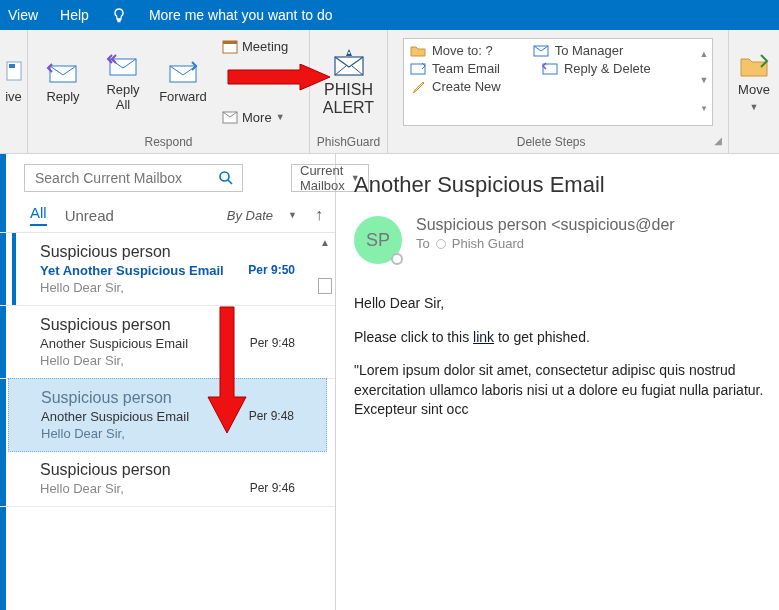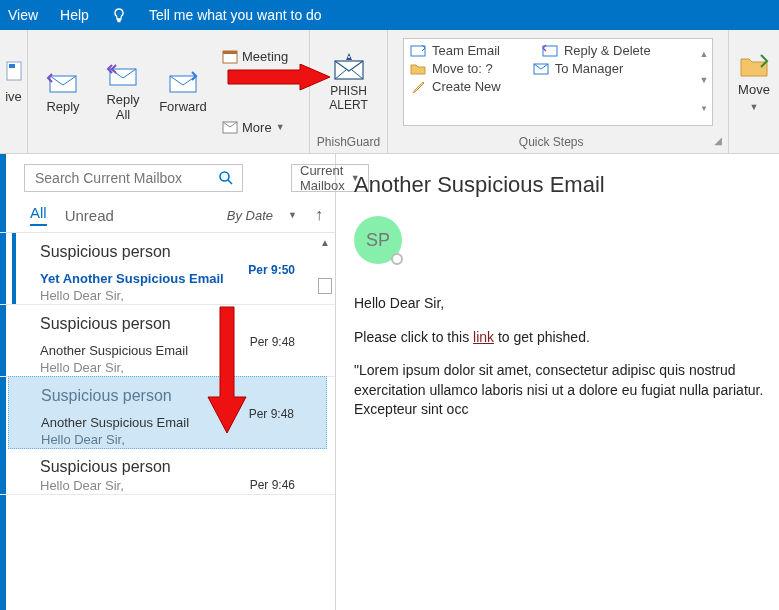--- a/index.html
+++ b/index.html
@@ -26,23 +26,23 @@
   .listpane { width:336px; border-right:1px solid #d4d4d4; display:flex; flex-direction:column; position:relative;}
   .listpane .top { display:flex; gap:8px; padding:10px 8px 6px 24px; align-items:center; }
   .searchbox { flex:1; border:1px solid #c6c6c6; height:28px; display:flex; align-items:center; padding:0 8px; color:#888; position:relative;}
   .searchbox input { border:none; outline:none; flex:1; font-size:14px; color:#333; background:transparent;}
   .scopebox { border:1px solid #c6c6c6; height:28px; display:flex; align-items:center; padding:0 8px; color:#555; font-size:13px; gap:6px;margin-left:40px;}
   .filterrow { display:flex; align-items:center; padding:6px 12px 6px 30px; gap:18px; font-size:15px; color:#666;}
   .filterrow .all { color:#0173c7; border-bottom:2px solid #0173c7; padding-bottom:3px; font-weight:400;}
   .filterrow .spacer { flex:1; }
   .filterrow .bydate { font-size:13px; color:#555; display:flex; align-items:center; gap:15px;font-style:italic;}
   .msgs { flex:1; overflow:hidden; position:relative; border-top:1px solid #e5e5e5;}
-  .msg { padding:10px 14px 1px 40px; border-bottom:1px solid #e9e9e9; position:relative;}
+  .msg { padding:10px 14px 10px 40px; border-bottom:1px solid #e9e9e9; position:relative;}
   .msg .from { font-size:16px; color:#333; }
-  .msg .subj { font-size:13px; color:#333; margin-top:10px;}
+  .msg .subj { font-size:13px; color:#333; margin-top:2px;}
   .msg .prev { font-size:13px; color:#888; margin-top:2px;}
   .msg .time { position:absolute; right:40px; top:30px; font-size:12px; color:#333;}
   .msg.unread .subj, .msg.unread .time { color:#0a5ab0; font-weight:bold; }
   .msg.unread::before { content:""; position:absolute; left:12px; top:0; bottom:0; width:4px; background:#0173c7;}
   .msg.sel { background:#cfe6f7; border:1px dotted #6bb1e4; margin:-1px 8px -1px 8px; padding-left:32px;}
   .msg.sel .from, .msg.sel .prev { color:#5a7a92; }
   .msg.sel .time { right:32px; }
   .leftbluebar { position:absolute; left:0; top:0; bottom:0; width:6px; background:#0173c7;}
   .scrolltrack { position:absolute; right:2px; top:0; width:16px; display:flex; flex-direction:column; align-items:center;}
   .scrolltrack .arr { font-size:10px; color:#666; padding:4px 0;}
@@ -50,39 +50,39 @@
   
   .reading { flex:1; padding:18px 8px 8px 18px; overflow:hidden; position:relative;}
   .reading h1 { font-size:22px; font-weight:400; color:#333; margin:0 0 18px; }
   .senderrow { display:flex; gap:14px; align-items:flex-start; }
   .avatar { width:48px; height:48px; border-radius:50%; background:#86efac; display:flex; align-items:center; justify-content:center; font-size:18px; color:#777; position:relative;}
   .avatar .pres { position:absolute; bottom:-1px; right:-1px; width:12px; height:12px; border-radius:50%; border:2px solid #bbb; background:#fff;}
   .metacol .fromline { font-size:16px; color:#666; }
   .metacol .toline { font-size:13px; color:#888; margin-top:2px; display:flex; align-items:center; gap:6px;}
   .bodytext { margin-top:30px; font-size:14px; color:#222; line-height:1.4;}
   .bodytext p { margin:0 0 14px; }
-  .bodytext a { color:#7f1d1d; text-decoration:underline; }
+  .bodytext a { color:#0f172a; text-decoration:underline; }
   
   svg { display:block; }
   .chev { font-size:9px; color:#666;}
   
   .redarrow { position:absolute; pointer-events:none; }
 </style>
 </head>
 <body>
 
 <div class="menubar">
   <span>View</span>
   <span>Help</span>
   <span class="bulb">
     <svg viewBox="0 0 16 16" width="16" height="16">
         <path fill="none" stroke="#fff" stroke-width="1.3" d="M8 2a4 4 0 0 1 2.3 7.3L10 12H6l-.3-2.7A4 4 0 0 1 8 2zM6 13h4M6.5 14.5h3"></path>
       </svg>
   </span>
-  <span>Tell me what you want to do</span>
+  <span>More me what you want to do</span>
 </div>
 
 <div class="ribbon">
   <div class="rgroup" style="width:28px;">
     <div class="body" style="justify-content:center;">
       <div class="vbtn" style="width:22px;">
         <svg width="18" height="28" viewBox="0 0 18 28">
             <rect x="2" y="4" width="14" height="18" fill="#fff" stroke="#8aa8c9"></rect>
             <rect x="4" y="6" width="6" height="4" fill="#2e7cd6"></rect>
           </svg>
@@ -134,87 +134,88 @@
             </svg>
           <span>More</span>
           <span class="chev">▼</span>
         </div>
       </div>
 
       <svg class="redarrow" style="left:198px;top:34px;" width="106" height="28">
         <path d="M2 6 L74 6 L74 0 L104 13 L74 26 L74 20 L2 20 Z" fill="#e11" stroke="#a00" stroke-width="1"></path>
       </svg>
     </div>
+    <div class="label">Respond</div>
   </div>
 
   <div class="rgroup" style="width:78px;">
     <div class="body" style="justify-content:center;">
       <div class="vbtn" style="width:66px">
         <svg width="34" height="30" viewBox="0 0 34 30">
             <rect x="3" y="10" width="28" height="18" fill="#fff" stroke="#2b5885" stroke-width="1.2"></rect>
             <path d="M3 10l14 10 14-10" fill="none" stroke="#2b5885" stroke-width="1.2"></path>
             <path d="M3 28l11-9 M31 28l-11-9" stroke="#2b5885" fill="none"></path>
             <path d="M17 2l-3 7h6z" fill="#2b5885"></path>
             <circle cx="17" cy="6" r="1" fill="#fff"></circle>
           </svg>
-        <span class="txt" style="white-space:pre;font-size:12px;">PHISH
+        <span class="txt" style="white-space:pre;font-size:16px;">PHISH
 ALERT</span>
       </div>
     </div>
     <div class="label">PhishGuard</div>
   </div>
 
   <div class="rgroup" style="flex:1;">
     <div class="body" style="justify-content:center;">
       <div class="qsbox">
         <div class="qsrow">
           <div class="qsitem">
               <svg class="sq" viewBox="0 0 16 16">
+                <path d="M1 4h5l2 2h7v7H1z" fill="#f5c469" stroke="#c79840"></path>
+              </svg>
+              <span>Move to: ?</span>
+            </div>
+          <div class="qsitem">
+              <svg class="sq" viewBox="0 0 16 16">
+                <rect x="1" y="3" width="14" height="10" fill="#fff" stroke="#2e7cd6"></rect>
+                <path d="M1 3l7 5 7-5" stroke="#2e7cd6" fill="none"></path>
+              </svg>
+              <span>To Manager</span>
+            </div>
+        </div>
+        <div class="qsrow">
+          <div class="qsitem">
+              <svg class="sq" viewBox="0 0 16 16">
                 <rect x="1" y="3" width="14" height="10" fill="#fff" stroke="#2e7cd6"></rect>
                 <path d="M12 2l3 3-3 3" stroke="#2e7cd6" fill="none"></path>
               </svg>
               <span>Team Email</span>
             </div>
           <div class="qsitem" style="margin-left:2px">
               <svg class="sq" viewBox="0 0 16 16">
                 <rect x="1" y="3" width="14" height="10" fill="#fff" stroke="#2e7cd6"></rect>
                 <path d="M4 2l-3 3 3 3" stroke="#7b4fc6" fill="none" stroke-width="1.4"></path>
               </svg>
               <span>Reply &amp; Delete</span>
-            </div>
-        </div>
-        <div class="qsrow">
-          <div class="qsitem">
-              <svg class="sq" viewBox="0 0 16 16">
-                <path d="M1 4h5l2 2h7v7H1z" fill="#f5c469" stroke="#c79840"></path>
-              </svg>
-              <span>Move to: ?</span>
-            </div>
-          <div class="qsitem">
-              <svg class="sq" viewBox="0 0 16 16">
-                <rect x="1" y="3" width="14" height="10" fill="#fff" stroke="#2e7cd6"></rect>
-                <path d="M1 3l7 5 7-5" stroke="#2e7cd6" fill="none"></path>
-              </svg>
-              <span>To Manager</span>
             </div>
         </div>
         <div class="qsrow">
           <div class="qsitem">
               <svg class="sq" viewBox="0 0 16 16">
                 <path d="M13 3l-8 8-2 3 3-2 8-8z" fill="#ffe8a8" stroke="#c79840"></path>
               </svg>
               <span>Create New</span>
             </div>
         </div>
         <div class="qs-up">▲</div>
         <div class="qs-dn">▼</div>
         <div class="qs-dl">▾</div>
       </div>
     </div>
-    <div class="label"><span>Quick Steps</span> <span style="font-size:10px;color:#999;float:right;margin-right:6px;">◢</span></div>
+    <div class="label"><span>Delete Steps</span> <span style="font-size:10px;color:#999;float:right;margin-right:6px;">◢</span></div>
   </div>
 
   <div class="rgroup" style="width:50px;border-right:none;">
     <div class="body" style="justify-content:center;">
       <div class="vbtn" style="width:44px">
         <svg width="30" height="28" viewBox="0 0 30 28">
             <path d="M2 8h8l3 3h15v14H2z" fill="#f5c469" stroke="#c79840"></path>
             <path d="M22 4l6 6-6 6" fill="none" stroke="#3a8a3a" stroke-width="2"></path>
           </svg>
         <span class="txt">Move</span>
@@ -288,20 +289,28 @@
     </div>
   </div>
 
   <div class="reading">
     <h1>Another Suspicious Email</h1>
     <div class="senderrow">
       <div class="avatar">
         <span>SP</span>
         <span class="pres"></span>
       </div>
+      <div class="metacol">
+        <div class="fromline">Suspicious person &lt;suspicious@der</div>
+        <div class="toline">
+          <span>To</span>
+          <span style="width:10px;height:10px;border:1.5px solid #bbb;border-radius:50%;display:inline-block;"></span>
+          <span>Phish Guard</span>
+        </div>
+      </div>
     </div>
     <div class="bodytext">
       <p>Hello Dear Sir,</p>
       <p><span>Please click to this </span><a href="#">link</a><span> to get phished.</span></p>
       <p>"Lorem ipsum dolor sit amet, consectetur adipisc quis nostrud exercitation ullamco laboris nisi ut a dolore eu fugiat nulla pariatur. Excepteur sint occ</p>
     </div>
   </div>
 </div>
 
 </body></html>

